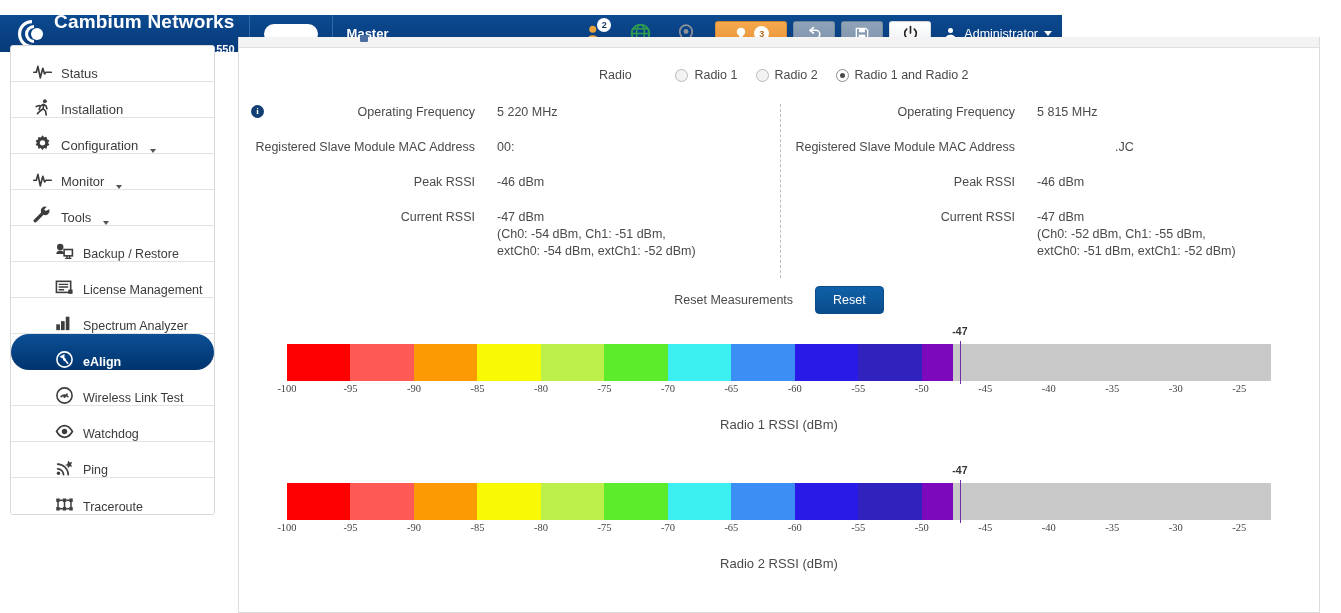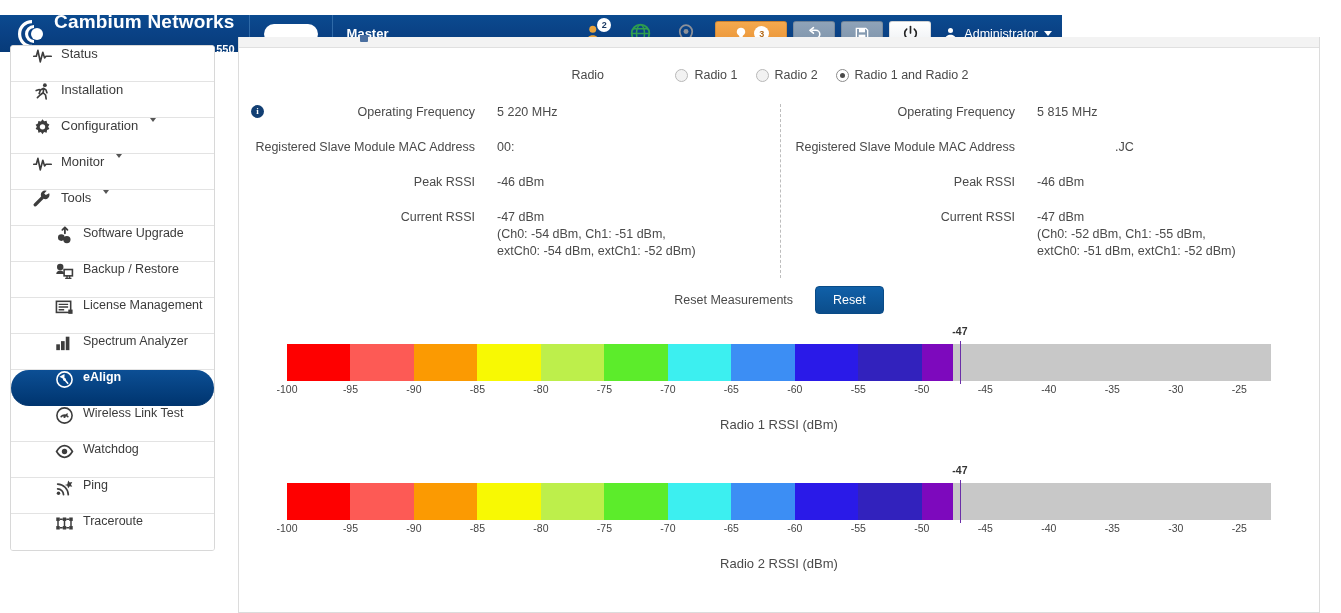--- a/index.html
+++ b/index.html
@@ -61,21 +61,21 @@
   .admin { display: flex; align-items: center; gap: 6px; margin-left: 12px; color:#fff; font-size: 12.5px; }
   .caret-d { width:0;height:0;border-left:4px solid transparent;border-right:4px solid transparent;border-top:5px solid #fff; }
 
   
   .sidebar {
     position: absolute; top: 45px; left: 10px; width: 205px;
     border: 1px solid #d8d8d8; border-radius: 3px; background: #fff;
     overflow: hidden;
   }
   .nav-item {
-    height: 36px; display: flex; align-items: flex-start;
+    height: 36px; display: flex; align-items: flex-end;
     border-bottom: 1px solid #e3e3e3; font-size: 13px; color: #3b3b3b;
     padding-left: 22px; gap: 9px; background: #fff;
   }
   .nav-item:last-child { border-bottom: none; }
   .nav-item.sub { padding-left: 44px; font-size: 12.5px; }
   .nav-item.active {
     background: linear-gradient(to bottom,#0c4f95,#00356f);
     color: #ffffff; font-weight: bold; border-bottom-color: #00356f; border-radius: 18px;
   }
   .nav-ico { width: 19px; height: 19px; display: flex; align-items: center; justify-content: center; flex: none; }
@@ -94,21 +94,21 @@
   }
   .topstrip-mark {
     position: absolute; left: 121px; top: -2px; width: 8px; height: 7px;
     background: #4a6fa0; border-radius: 1px;
   }
 
   .radio-row {
     display: flex; align-items: center; justify-content: center;
     gap: 0; margin-top: 20px; font-size: 12.5px; color: #4a4a4a;
   }
-  .radio-label { width: 88px; text-align: left; margin-right: 16px; }
+  .radio-label { width: 88px; text-align: center; margin-right: 16px; }
   .rb-wrap { display: flex; align-items: center; gap: 6px; margin-right: 18px; }
   .rb {
     width: 13px; height: 13px; border-radius: 50%;
     border: 1px solid #b8b8b8; background: #f2f2f2; position: relative; flex: none;
   }
   .rb.on { background: #fff; border-color: #8c8c8c; }
   .rb.on::after {
     content: ''; position: absolute; left: 3px; top: 3px;
     width: 5px; height: 5px; border-radius: 50%; background: #4a4a4a;
   }
@@ -160,21 +160,21 @@
   .meter-outer { position: relative; margin: 0 auto; width: 984px; }
   .meter-bar { position: relative; height: 37px; width: 984px; display: flex; }
   .seg { height: 100%; }
   .marker {
     position: absolute; top: -3px; width: 1px; height: 43px; background: #6b2fa8;
   }
   .marker-lab {
     position: absolute; top: -19px; transform: translateX(-50%);
     font-size: 10.5px; color: #333; white-space: nowrap; font-weight: bold;
   }
-  .ticks { position: relative; height: 16px; width: 984px; }
+  .ticks { position: relative; height: 16px; width: 984px; font-family: Liberation Serif, serif; }
   .tick {
     position: absolute; top: 2px; transform: translateX(-50%);
     font-size: 10.5px; color: #444;
   }
   .meter-cap {
     text-align: center; font-size: 13px; color: #4a4a4a; margin-top: 20px;
   }
 </style>
 </head>
 <body>
@@ -305,31 +305,20 @@
       <span class="caret-s"></span>
     </div>
     <div class="nav-item">
       <span class="nav-ico">
         <svg width="19" height="19" viewBox="0 0 24 24">
           <path d="M20.4 4.2a5.4 5.4 0 0 1-7 7L4.6 20a2.2 2.2 0 1 1-3.1-3.1l8.8-8.8a5.4 5.4 0 0 1 7-7l-3.2 3.2 2.1 2.1z" fill="#3d3d3d"></path>
         </svg>
       </span>
       <span>Tools</span>
       <span class="caret-s"></span>
-    </div>
-    <div class="nav-item sub">
-      <span class="nav-ico">
-        <svg width="19" height="19" viewBox="0 0 24 24">
-          <path d="M12.5 2.2v7" stroke="#3d3d3d" stroke-width="2.3" stroke-linecap="round" fill="none"></path>
-          <path d="m9.3 4.8 3.2-3 3.2 3" stroke="#3d3d3d" stroke-width="2.3" fill="none" stroke-linecap="round" stroke-linejoin="round"></path>
-          <circle cx="8" cy="14.6" r="4.2" fill="#3d3d3d"></circle>
-          <circle cx="15" cy="17.2" r="4.6" fill="#3d3d3d"></circle>
-        </svg>
-      </span>
-      <span>Software Upgrade</span>
     </div>
     <div class="nav-item sub">
       <span class="nav-ico">
         <svg width="19" height="19" viewBox="0 0 24 24">
           <circle cx="6.6" cy="6.4" r="4.1" fill="#3d3d3d"></circle>
           <path d="M1.6 15c0-2.7 2.2-4.4 5-4.4s5 1.7 5 4.4z" fill="#3d3d3d"></path>
           <rect x="11.5" y="9.5" width="10.5" height="8" fill="none" stroke="#3d3d3d" stroke-width="2"></rect>
           <path d="M15.2 17.5v3.2h3.2v-3.2M12.8 20.7h8" stroke="#3d3d3d" stroke-width="1.8" fill="none"></path>
         </svg>
       </span>

